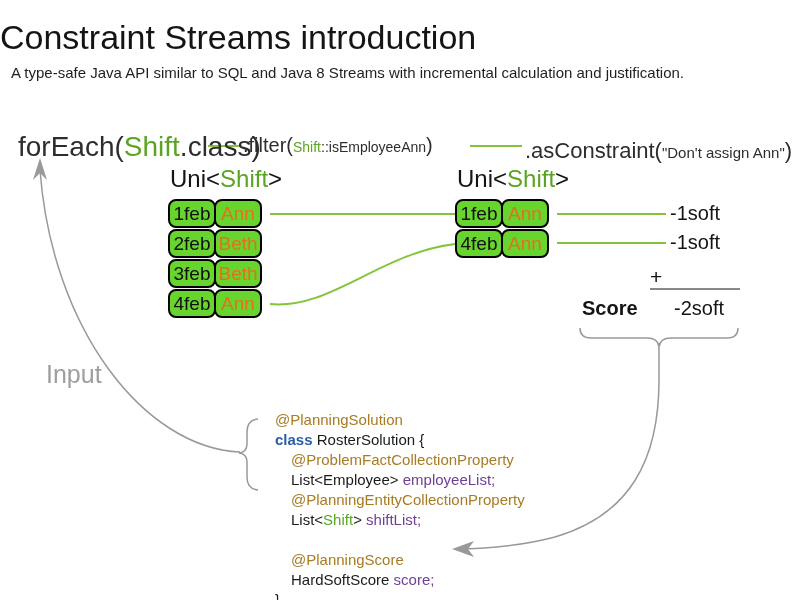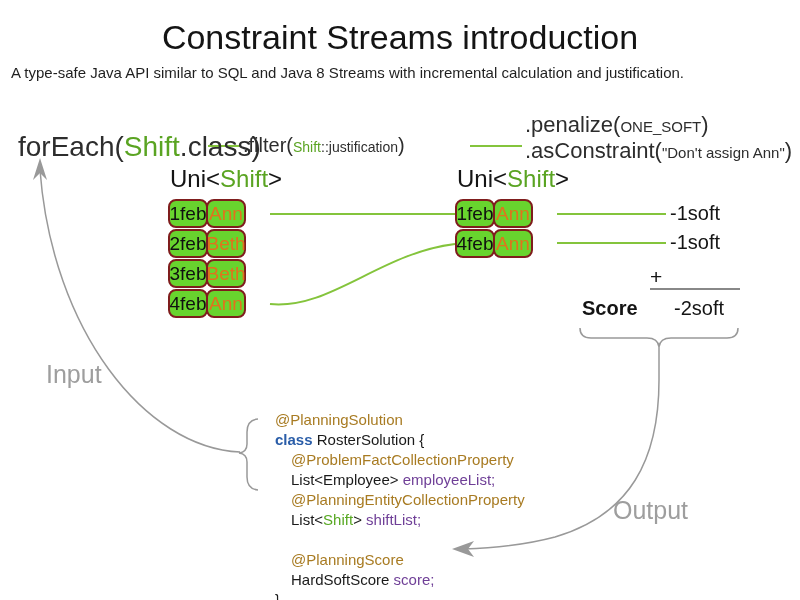--- a/index.html
+++ b/index.html
@@ -1,21 +1,21 @@
 <!DOCTYPE html>
 <html><head>
 <meta charset="utf-8">
 <style>
   html,body{margin:0;padding:0;background:#fff;}
   #stage{
     position:relative;width:800px;height:600px;background:#ffffff;overflow:hidden;
     font-family:"Liberation Sans","DejaVu Sans",sans-serif;color:#1a1a1a;
   }
   .abs{position:absolute;white-space:nowrap;}
-  #title{left:0;top:18px;width:800px;text-align:center;font-size:34px;color:#141414;}
+  #title{left:0;top:18px;width:800px;font-size:34px;color:#141414;}
   #subtitle{left:0;top:64px;width:695px;text-align:center;font-size:15px;color:#1f1f1f;}
 
   .stream-call{color:#2d2d2d;}
   .green{color:#5aa422;}
   .small-arg{font-size:14px;}
   .mid-arg{font-size:15px;}
 
   #foreach{left:18px;top:131px;font-size:28px;}
   #filter{left:243px;top:134px;font-size:20px;}
   #penalize{left:525px;top:112px;font-size:22px;}
@@ -23,21 +23,21 @@
 
   .type-label{font-size:24px;color:#141414;}
   #left-type-label{left:170px;top:165px;}
   #right-type-label{left:457px;top:165px;}
 
   .shift-table{position:absolute;}
   #left-table{left:168px;top:199px;}
   #right-table{left:455px;top:199px;}
   .trow{display:flex;margin-bottom:1px;}
   .cell{
-    box-sizing:border-box;height:29px;width:40px;border:2px solid #7f1d1d;border-radius:8px;
+    box-sizing:border-box;height:29px;width:48px;border:2px solid #000000;border-radius:8px;
     background:#68d42e;display:flex;align-items:center;justify-content:center;
     font-size:19px;line-height:19px;
   }
   .cell.date{color:#101010;}
   .cell.name{margin-left:-2px;color:#e2711d;}
 
   .penalty{left:670px;font-size:20px;color:#141414;}
   #penalty-0{top:202px;}
   #penalty-1{top:231px;}
   #plus-sign{left:650px;top:265px;font-size:21px;color:#141414;}
@@ -88,26 +88,23 @@
   </svg>
 
   <div id="title" class="abs">Constraint Streams introduction</div>
   <div id="subtitle" class="abs">A type-safe Java API similar to SQL and Java 8 Streams with incremental calculation and justification.</div>
 
   <div id="foreach" class="abs stream-call">
     <span>forEach(</span><span class="green">Shift</span><span>.class)</span>
   </div>
 
   <div id="filter" class="abs stream-call">
-    <span>.filter(</span><span class="green small-arg">Shift</span><span class="small-arg">::justification</span><span>)</span>
+    <span>.filter(</span><span class="green small-arg">Shift</span><span class="small-arg">::isEmployeeAnn</span><span>)</span>
   </div>
 
-  <div id="penalize" class="abs stream-call">
-    <span>.penalize(</span><span class="mid-arg">ONE_SOFT</span><span>)</span>
-  </div>
 
   <div id="asconstraint" class="abs stream-call">
     <span>.asConstraint(</span><span class="mid-arg">"Don't assign Ann"</span><span>)</span>
   </div>
 
   <div id="left-type-label" class="abs type-label">
     <span>Uni&lt;</span><span class="green">Shift</span><span>&gt;</span>
   </div>
   <div id="right-type-label" class="abs type-label">
     <span>Uni&lt;</span><span class="green">Shift</span><span>&gt;</span>
@@ -143,21 +140,20 @@
     </div>
   </div>
 
   <div id="penalty-0" class="abs penalty">-1soft</div>
   <div id="penalty-1" class="abs penalty">-1soft</div>
   <div id="plus-sign" class="abs">+</div>
   <div id="score-label" class="abs">Score</div>
   <div id="score-total" class="abs">-2soft</div>
 
   <div id="input-label" class="abs flow-label">Input</div>
-  <div id="output-label" class="abs flow-label">Output</div>
 
   <div id="code-block" class="abs">
     <div class="code-line"><span class="tok-annotation">@PlanningSolution</span></div>
     <div class="code-line"><span class="tok-keyword">class</span><span class="tok-plain"> RosterSolution {</span></div>
     <div class="code-line ind"><span class="tok-annotation">@ProblemFactCollectionProperty</span></div>
     <div class="code-line ind"><span class="tok-plain">List&lt;Employee&gt; </span><span class="tok-field">employeeList;</span></div>
     <div class="code-line ind"><span class="tok-annotation">@PlanningEntityCollectionProperty</span></div>
     <div class="code-line ind"><span class="tok-plain">List&lt;</span><span class="tok-type-green">Shift</span><span class="tok-plain">&gt; </span><span class="tok-field">shiftList;</span></div>
     <div class="code-line"></div>
     <div class="code-line ind"><span class="tok-annotation">@PlanningScore</span></div>

